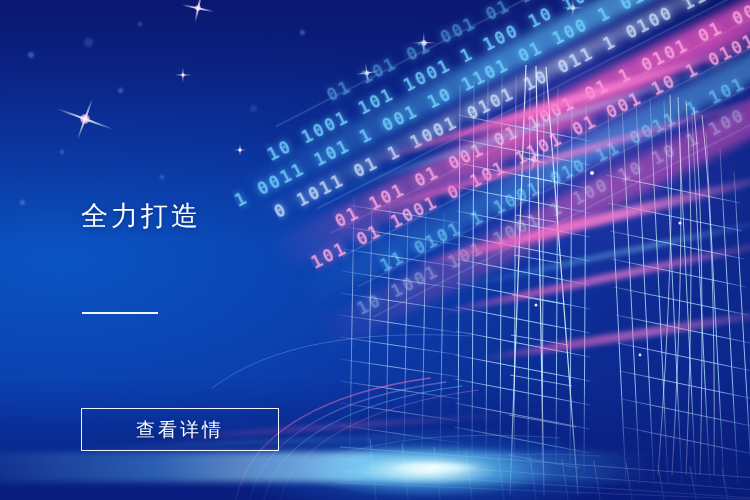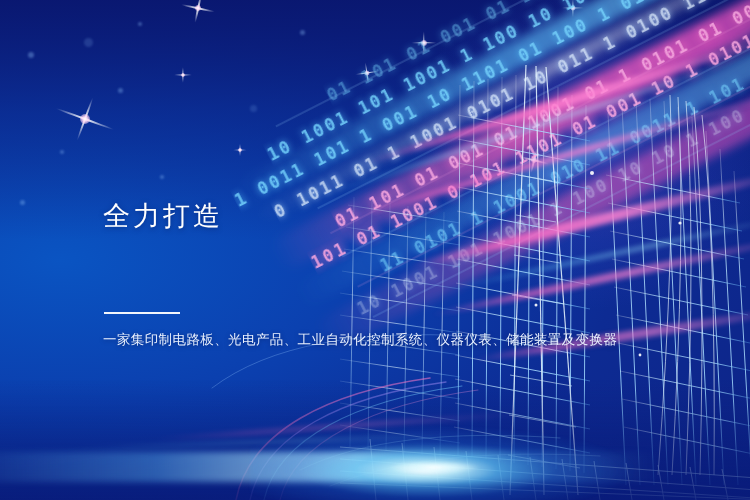--- a/index.html
+++ b/index.html
@@ -100,21 +100,21 @@
   }
   .spark i.v{background:linear-gradient(0deg,rgba(255,255,255,0) 0%,#fff 50%,rgba(255,255,255,0) 100%);}
   .spark b{
     position:absolute;left:50%;top:50%;width:7px;height:7px;
     transform:translate(-50%,-50%);border-radius:50%;
     background:radial-gradient(circle,#fff 0%, rgba(255,215,245,.85) 40%, rgba(255,120,200,0) 100%);
   }
   .dot{position:absolute;border-radius:50%;background:rgba(150,200,255,.35);filter:blur(1px);}
 
   
-  .content{position:absolute;left:81px;top:0;width:600px;height:100%;margin-left:22px;}
+  .content{position:absolute;left:81px;top:0;width:600px;height:100%;}
 
   .eyebrow{
     position:absolute;top:198px;left:0;
     color:#ffffff;font-size:27px;letter-spacing:3px;font-weight:400;
     text-shadow:0 1px 5px rgba(0,25,90,.55);
   }
   .headline{
     position:absolute;top:239px;left:-1px;
     color:#ffffff;font-size:43px;font-weight:700;letter-spacing:1.5px;
     white-space:nowrap;
@@ -410,18 +410,18 @@
   <div class="burst-core"></div>
 
   <div class="content">
 
     <div class="eyebrow">全力打造</div>
 
 
     <div class="divider"></div>
 
     <div class="subtitle">
-      <div>一家集印制电路板、光电产品、工业自动化控制系统、仪器仪表、储能装置及变换器</div>
-    </div>
-
+    </div>
+
+    <div class="cta">查看详情</div>
   </div>
 
 </div>
 
 </body></html>

